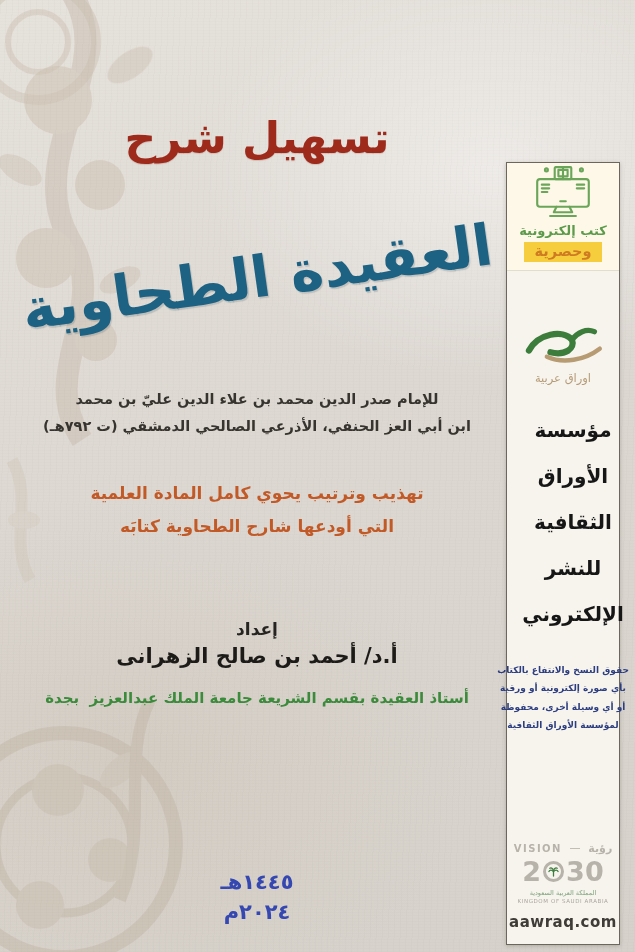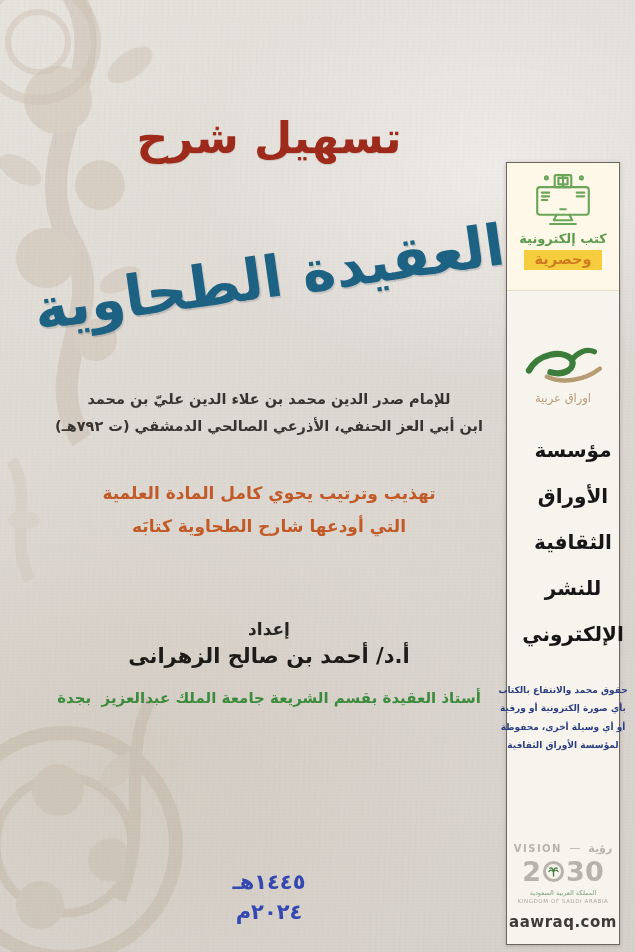--- a/index.html
+++ b/index.html
@@ -17,21 +17,21 @@
   }
   .grain{
     position:absolute;inset:0;pointer-events:none;opacity:.5;
     background:
       repeating-linear-gradient(92deg, rgba(120,110,95,.04) 0 1px, transparent 1px 6px),
       repeating-linear-gradient(0deg, rgba(0,0,0,.015) 0 1px, transparent 1px 3px);
   }
   .ornaments{position:absolute;left:0;top:0;pointer-events:none;}
 
   
-  .content{position:absolute;left:16px;top:0;width:506px;height:752px;direction:rtl;}
+  .content{position:absolute;left:4px;top:0;width:506px;height:752px;direction:rtl;}
   .content > *{position:absolute;left:0;right:0;text-align:center;margin:0;}
 
   .title-red{
     top:112px;font-size:44px;font-weight:bold;color:#9d2a1b;
     text-shadow:0 1px 1px rgba(90,20,10,.15);
   }
   .title-main{
     top:244px;font-size:57px;font-weight:bold;color:#1e6283;
     transform:rotate(-8deg);
     text-shadow:1px 2px 1px rgba(40,60,70,.18);
@@ -47,23 +47,23 @@
 
   
   .sidebar{
     position:absolute;top:162px;right:15px;width:114px;height:783px;
     background:#f7f4ee;border:1px solid #6b675f;
     box-shadow:0 1px 4px rgba(60,50,40,.25);
     display:flex;flex-direction:column;align-items:center;
     box-sizing:border-box;
   }
   .badge{
-    width:100%;box-sizing:border-box;height:128px;background:#fdf8e7;
+    width:100%;box-sizing:border-box;height:108px;background:#fdf8e7;
     display:flex;flex-direction:column;align-items:center;justify-content:flex-start;
-    padding-top:8px;border-bottom:1px solid rgba(150,140,120,.25);
+    padding-top:0;border-bottom:1px solid rgba(150,140,120,.25);
   }
   .badge-text{font-size:13px;font-weight:bold;color:#5c9b4b;margin-top:2px;direction:rtl;}
   .badge-highlight{
     margin-top:4px;background:#f6ce3d;color:#cf7b21;font-weight:bold;font-size:14.5px;
     padding:1px 10px 3px;border-radius:0;direction:rtl;
   }
   .pub-logo{margin-top:52px;display:flex;flex-direction:column;align-items:center;}
   .pub-caption{font-size:11.5px;color:#b59c78;margin-top:2px;direction:rtl;}
   .foundation{margin-top:22px;direction:rtl;text-align:center;}
   .foundation div{font-size:20px;font-weight:bold;color:#161616;line-height:2.3;margin-left:20px;}
@@ -177,21 +177,21 @@
 
     <div class="foundation">
       <div>مؤسسة</div>
       <div>الأوراق</div>
       <div>الثقافية</div>
       <div>للنشر</div>
       <div>الإلكتروني</div>
     </div>
 
     <div class="copyright">
-      <div>حقوق محمد والانتفاع بالكتاب</div>
+      <div>حقوق النسخ والانتفاع بالكتاب</div>
       <div>بأي صورة إلكترونية أو ورقية</div>
       <div>أو أي وسيلة أخرى، محفوظة</div>
       <div>لمؤسسة الأوراق الثقافية</div>
     </div>
 
     <div class="vision">
       <div class="vision-top">
         <span>VISION</span>
         <span class="vision-line"></span>
         <span class="vision-ar">رؤية</span>

